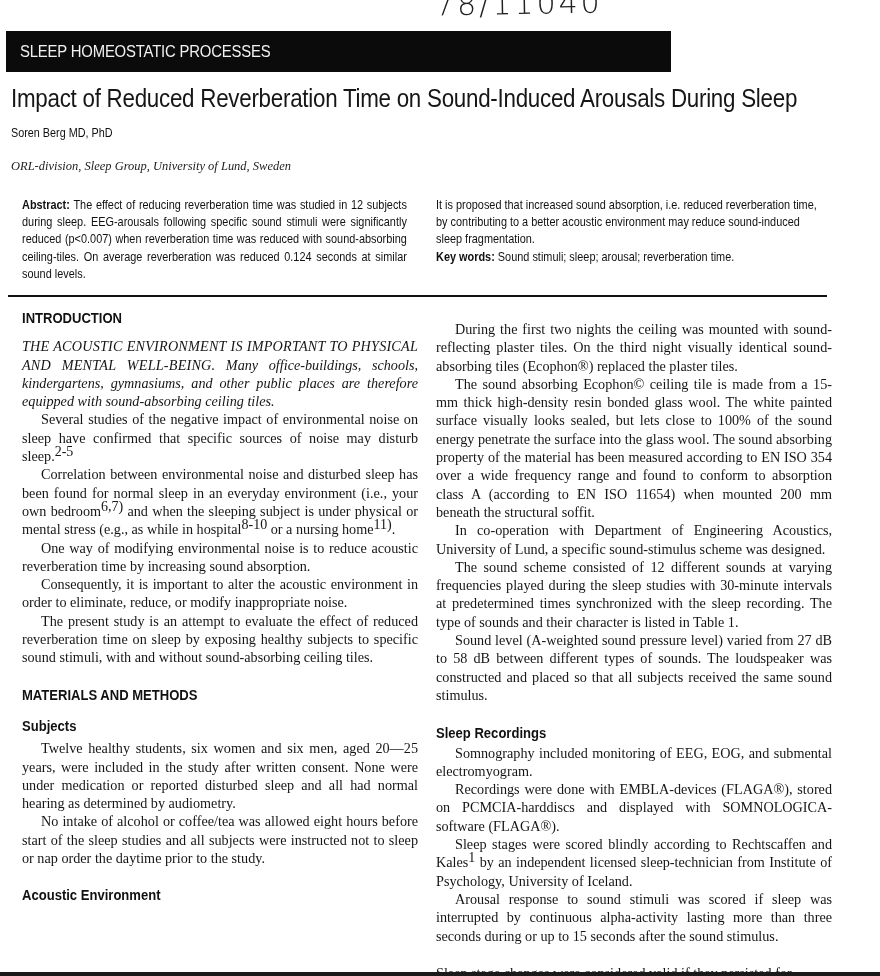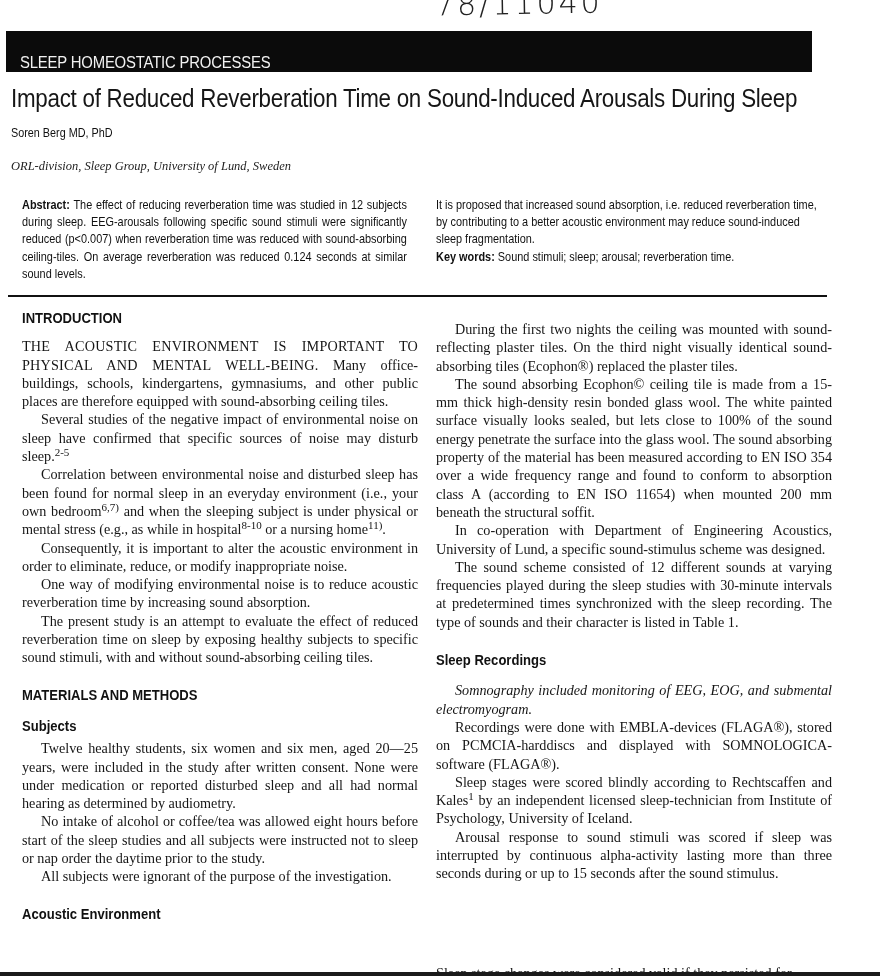--- a/index.html
+++ b/index.html
@@ -22,27 +22,27 @@
       font-size: 30px;
       letter-spacing: 3px;
       color: #222;
       font-weight: 300;
       transform: rotate(-1deg);
     }
     .section-bar {
       position: absolute;
       left: 6px;
       top: 31px;
-      width: 806px;
+      width: 665px;
       height: 41px;
       background: #0b0b0b;
       box-sizing: border-box;
       padding-left: 14px;
       display: flex;
-      align-items: flex-end;
+      align-items: center;
     }
     .section-bar span {
       color: #f2f2f2;
       font-family: "Liberation Sans", sans-serif;
       font-size: 16px;
       letter-spacing: -0.2px;
       transform: scaleX(0.93);
       transform-origin: left center;
       display: inline-block;
     }
@@ -130,25 +130,25 @@
       transform-origin: left top;
       white-space: nowrap;
       margin: 0;
       color: #111;
     }
     .para {
       margin: 0;
       text-align: justify;
       text-indent: 19px;
     }
-    .para.noindent { text-indent: 0; }
+    .para.noindent { text-indent: 0; font-style: italic; }
     .caps {
       letter-spacing: 0.2px;
     }
-    sup { font-size: 11px; line-height: 0; vertical-align: 5px; }
+    sup { font-size: 14px; line-height: 0; vertical-align: 5px; }
     .bottom-line {
       position: absolute;
       left: 0;
       top: 972px;
       width: 880px;
       height: 4px;
       background: #1a1a1a;
     }
     .cut-line {
       position: absolute;
@@ -187,39 +187,39 @@
   </div>
 </div>
 
 <div class="divider"></div>
 
 <div class="col col-left">
   <h2 class="h-section" style="margin-top:9px;">INTRODUCTION</h2>
   <p class="para noindent" style="margin-top:10px;"><span class="caps">THE ACOUSTIC ENVIRONMENT IS IMPORTANT TO PHYSICAL AND MENTAL WELL-BEING.</span><span> Many office-buildings, schools, kindergartens, gymnasiums, and other public places are therefore equipped with sound-absorbing ceiling tiles.</span></p>
   <p class="para"><span>Several studies of the negative impact of environmental noise on sleep have confirmed that specific sources of noise may disturb sleep.</span><sup>2-5</sup></p>
   <p class="para"><span>Correlation between environmental noise and disturbed sleep has been found for normal sleep in an everyday environment (i.e., your own bedroom</span><sup>6,7)</sup><span> and when the sleeping subject is under physical or mental stress (e.g., as while in hospital</span><sup>8-10</sup><span> or a nursing home</span><sup>11)</sup><span>.</span></p>
+  <p class="para">One way of modifying environmental noise is to reduce acoustic reverberation time by increasing sound absorption.</p>
   <p class="para">Consequently, it is important to alter the acoustic environment in order to eliminate, reduce, or modify inappropriate noise.</p>
-  <p class="para">One way of modifying environmental noise is to reduce acoustic reverberation time by increasing sound absorption.</p>
   <p class="para">The present study is an attempt to evaluate the effect of reduced reverberation time on sleep by exposing healthy subjects to specific sound stimuli, with and without sound-absorbing ceiling tiles.</p>
 
   <h2 class="h-section" style="margin-top:19px;">MATERIALS AND METHODS</h2>
   <h3 class="h-section" style="margin-top:13px;">Subjects</h3>
   <p class="para" style="margin-top:4px;">Twelve healthy students, six women and six men, aged 20—25 years, were included in the study after written consent. None were under medication or reported disturbed sleep and all had normal hearing as determined by audiometry.</p>
   <p class="para">No intake of alcohol or coffee/tea was allowed eight hours before start of the sleep studies and all subjects were instructed not to sleep or nap order the daytime prior to the study.</p>
-  <p class="para">All subjects were ignorant of the purpose of the investigation.</p>
   <h3 class="h-section" style="margin-top:19px;">Acoustic Environment</h3>
 </div>
 
 <div class="col col-right">
   <p class="para" style="margin-top:20px;">During the first two nights the ceiling was mounted with sound-reflecting plaster tiles. On the third night visually identical sound-absorbing tiles (Ecophon®) replaced the plaster tiles.</p>
   <p class="para">The sound absorbing Ecophon© ceiling tile is made from a 15-mm thick high-density resin bonded glass wool. The white painted surface visually looks sealed, but lets close to 100% of the sound energy penetrate the surface into the glass wool. The sound absorbing property of the material has been measured according to EN ISO 354 over a wide frequency range and found to conform to absorption class A (according to EN ISO 11654) when mounted 200 mm beneath the structural soffit.</p>
   <p class="para">In co-operation with Department of Engineering Acoustics, University of Lund, a specific sound-stimulus scheme was designed.</p>
   <p class="para">The sound scheme consisted of 12 different sounds at varying frequencies played during the sleep studies with 30-minute intervals at predetermined times synchronized with the sleep recording. The type of sounds and their character is listed in Table 1.</p>
+  <p class="para">Sound level (A-weighted sound pressure level) varied from 27 dB to 58 dB between different types of sounds. The loudspeaker was constructed and placed so that all subjects received the same sound stimulus.</p>
 
   <h3 class="h-section" style="margin-top:20px;">Sleep Recordings</h3>
-  <p class="para" style="margin-top:12px;font-style:italic;">Somnography included monitoring of EEG, EOG, and submental electromyogram.</p>
+  <p class="para" style="margin-top:1px;">Somnography included monitoring of EEG, EOG, and submental electromyogram.</p>
   <p class="para">Recordings were done with EMBLA-devices (FLAGA®), stored on PCMCIA-harddiscs and displayed with SOMNOLOGICA- software (FLAGA®).</p>
   <p class="para"><span>Sleep stages were scored blindly according to Rechtscaffen and Kales</span><sup>1</sup><span> by an independent licensed sleep-technician from Institute of Psychology, University of Iceland.</span></p>
   <p class="para">Arousal response to sound stimuli was scored if sleep was interrupted by continuous alpha-activity lasting more than three seconds during or up to 15 seconds after the sound stimulus.</p>
 </div>
 
 <div class="cut-line">Sleep stage changes were considered valid if they persisted for</div>
 <div class="bottom-line"></div>
 
 </body></html>

